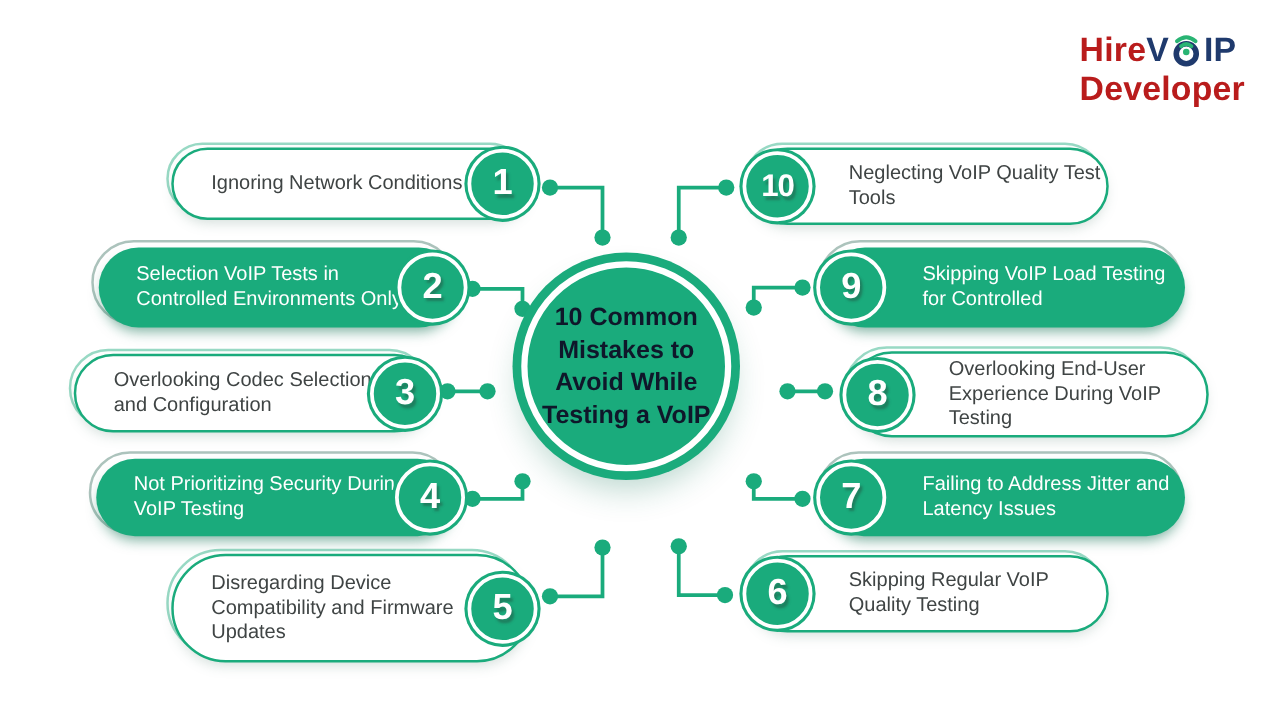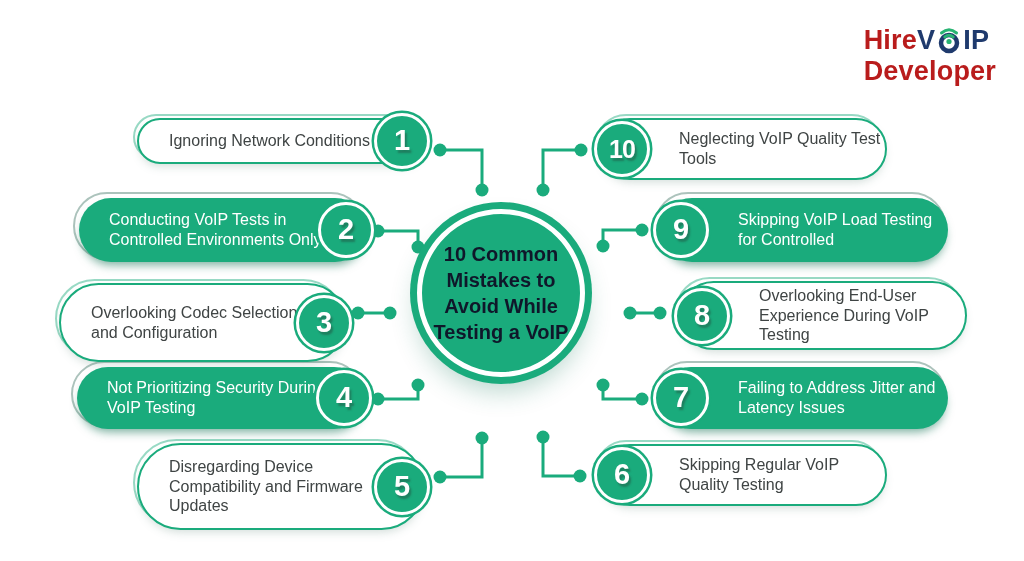--- a/index.html
+++ b/index.html
@@ -53,23 +53,23 @@
     position:absolute;width:50px;height:50px;border-radius:50%;
     background:#1aab7c;border:3px solid #ffffff;box-shadow:0 0 0 2.5px #1aab7c;
     display:flex;align-items:center;justify-content:center;
     color:#ffffff;font-weight:bold;font-size:29px;
     text-shadow:2px 3px 2px rgba(35,70,58,.45);
   }
   .num.ten{font-size:25px;letter-spacing:-1px;text-align:right;}
   .pill.left-side .num{right:-7px;}
   .pill.right-side .num{left:-7px;}
   
-  .p1 {left:137px;top:118px;width:288px;height:46px;}
+  .p1 {left:137px;top:118px;width:288px;height:58px;}
   .p2 {left:79px; top:198px;width:288px;height:64px;}
-  .p3 {left:59px; top:283px;width:288px;height:79px;}
+  .p3 {left:59px; top:283px;width:288px;height:63px;}
   .p4 {left:77px; top:367px;width:288px;height:62px;}
   .p5 {left:137px;top:443px;width:288px;height:87px;}
   .p10{left:599px;top:118px;width:288px;height:62px;}
   .p9 {left:660px;top:198px;width:288px;height:64px;}
   .p8 {left:679px;top:281px;width:288px;height:69px;}
   .p7 {left:660px;top:367px;width:288px;height:62px;}
   .p6 {left:599px;top:444px;width:288px;height:62px;}
 </style>
 </head>
 <body>
@@ -135,21 +135,21 @@
     <span>Mistakes to</span>
     <span>Avoid While</span>
     <span>Testing a VoIP</span>
   </div>
 
   <div class="pill white left-side p1">
     <span class="txt">Ignoring Network Conditions</span>
     <span class="num">1</span>
   </div>
   <div class="pill green left-side p2">
-    <span class="txt">Conducting VoIP Tests in Controlled Environments Only</span>
+    <span class="txt">Selection VoIP Tests in Controlled Environments Only</span>
     <span class="num">2</span>
   </div>
   <div class="pill white left-side p3">
     <span class="txt">Overlooking Codec Selection and Configuration</span>
     <span class="num">3</span>
   </div>
   <div class="pill green left-side p4">
     <span class="txt">Not Prioritizing Security During VoIP Testing</span>
     <span class="num">4</span>
   </div>

